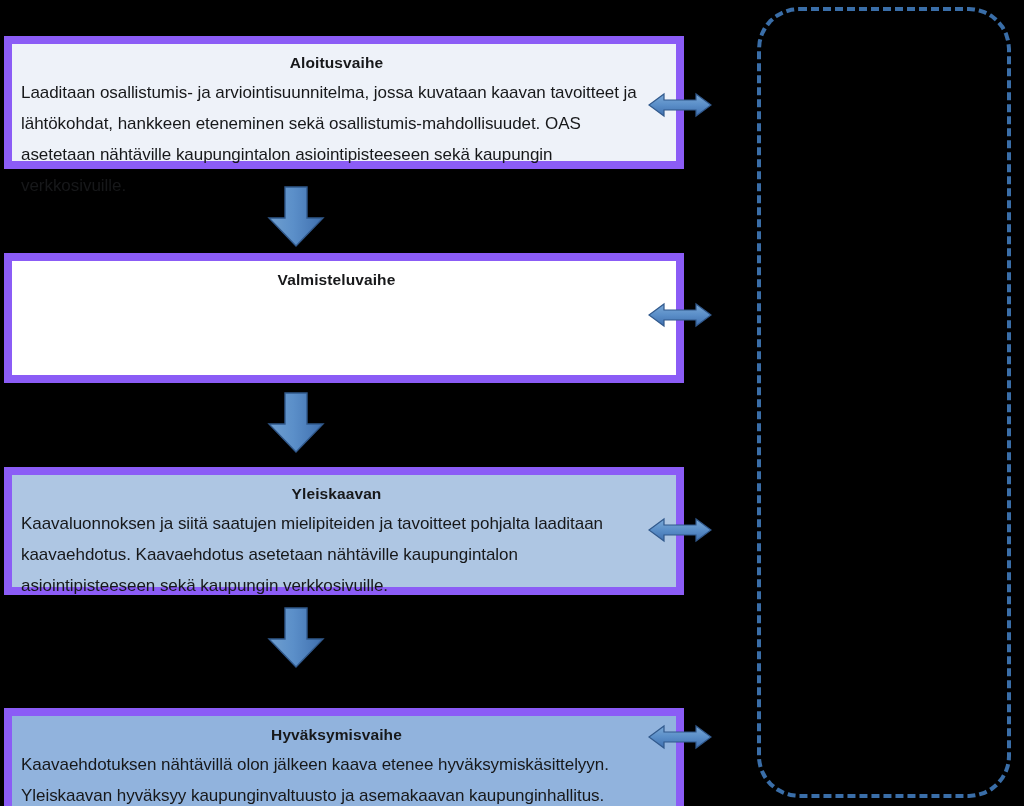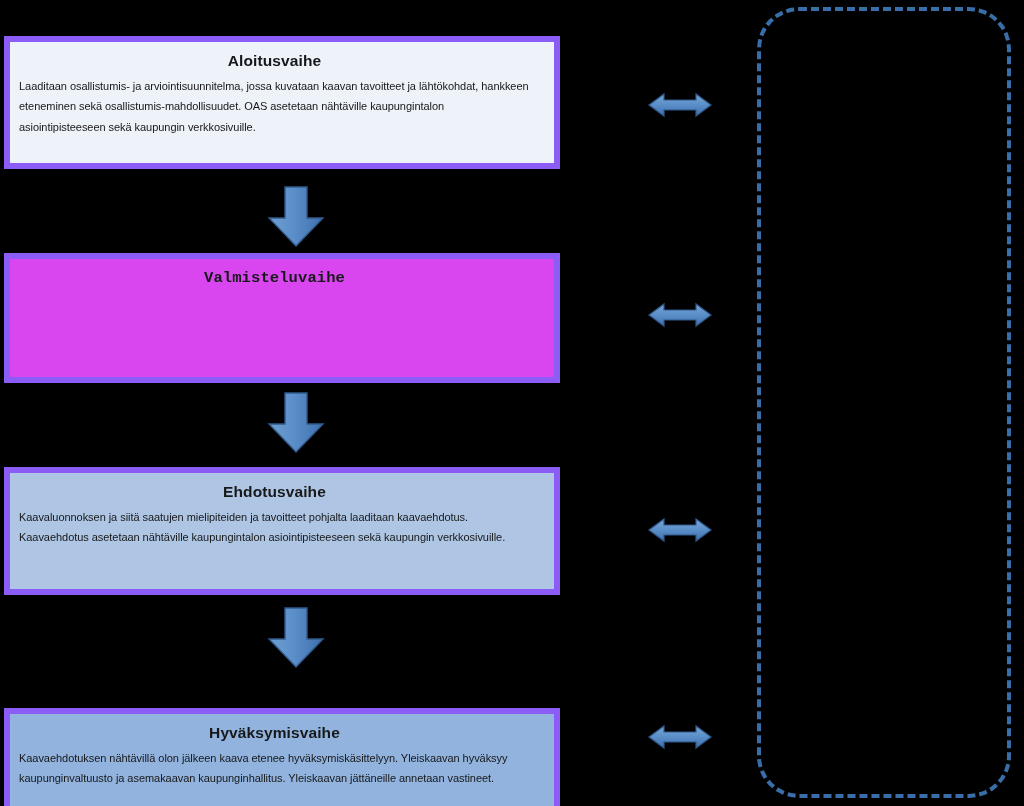--- a/index.html
+++ b/index.html
@@ -19,45 +19,45 @@
     position: absolute;
     inset: 0;
     width: 1024px;
     height: 806px;
   }
 
   
   .stage-box {
     position: absolute;
     left: 4px;
-    width: 556px;
+    width: 680px;
     box-sizing: border-box;
-    border: 6px solid #8b5cf6;
+    border: 8px solid #8b5cf6;
     box-shadow: 1px 1px 2px rgba(0,0,0,0.55);
     padding: 8px 24px 9px 9px;
   }
   .stage-title {
     text-align: center;
     font-weight: bold;
     font-size: 15.5px;
     color: #17181a;
     line-height: 1.45;
     margin-bottom: 4px;
     letter-spacing: 0.1px;
   }
   .stage-body {
-    font-size: 11px;
+    font-size: 17px;
     color: #17181a;
     line-height: 1.82;
     text-align: left;
     letter-spacing: -0.05px;
   }
 
   #stage-1 { top: 36px;  height: 133px; background: #eef2f9; }
-  #stage-2 { top: 253px; height: 130px; background: #d946ef; font-family: Liberation Mono, monospace; }
+  #stage-2 { top: 253px; height: 130px; background: #ffffff; }
   #stage-3 { top: 467px; height: 128px; background: #aec6e3; }
   #stage-4 { top: 708px; height: 128px; background: #91b3dd; }
 
   
   .down-arrow {
     position: absolute;
     left: 266px;
     width: 60px;
     height: 62px;
   }
@@ -132,21 +132,21 @@
           <stop offset="0%" stop-color="#6f9fd0"></stop>
           <stop offset="45%" stop-color="#5b8fc9"></stop>
           <stop offset="100%" stop-color="#3f6fae"></stop>
         </linearGradient>
       </defs>
       <polygon points="19,1 41,1 41,32 57,32 30,60 3,32 19,32" fill="url(#dgrad2)" stroke="#31598c" stroke-width="1.4"></polygon>
     </svg>
   </div>
 
   <div class="stage-box" id="stage-3">
-    <div class="stage-title">Ehdotusvaihe</div>
+    <div class="stage-title">Yleiskaavan</div>
     <div class="stage-body">Kaavaluonnoksen ja siitä saatujen mielipiteiden ja tavoitteet pohjalta laaditaan kaavaehdotus. Kaavaehdotus asetetaan nähtäville kaupungintalon asiointipisteeseen sekä kaupungin verkkosivuille.</div>
   </div>
 
   <div class="down-arrow" id="down-arrow-3">
     <svg viewBox="0 0 60 62" width="60" height="62" xmlns="http://www.w3.org/2000/svg">
       <defs>
         <linearGradient id="dgrad3" x1="0" y1="0" x2="1" y2="0">
           <stop offset="0%" stop-color="#6f9fd0"></stop>
           <stop offset="45%" stop-color="#5b8fc9"></stop>
           <stop offset="100%" stop-color="#3f6fae"></stop>

